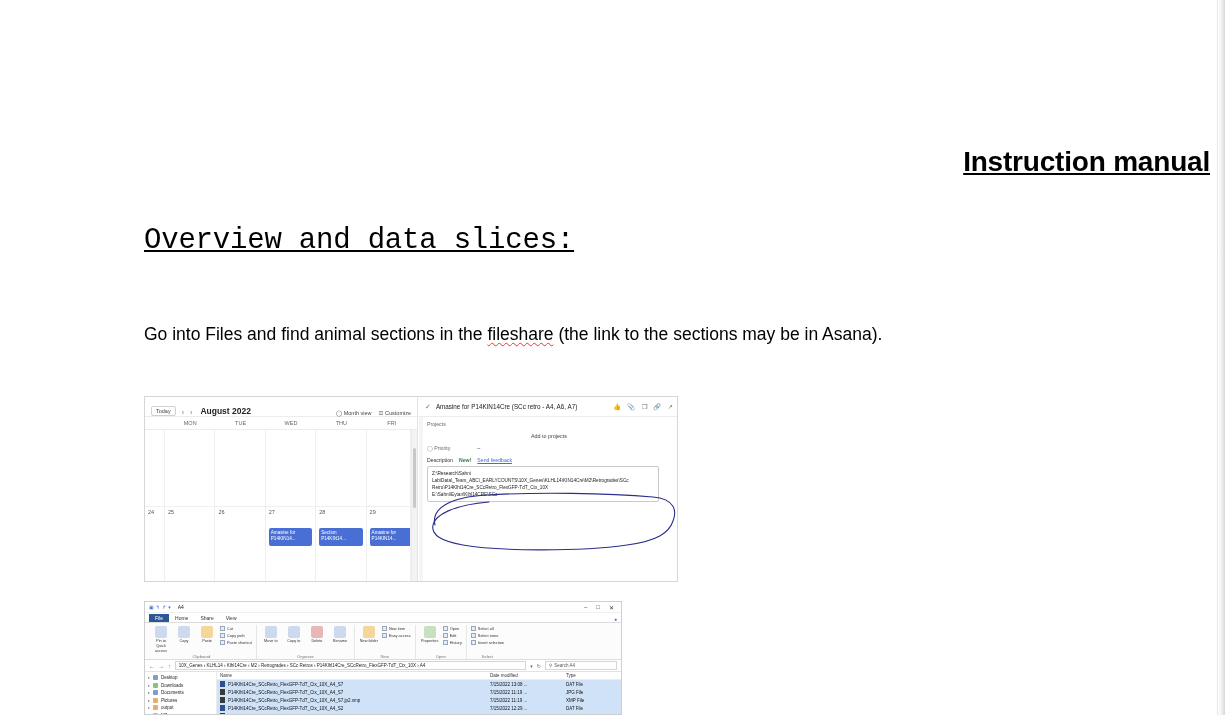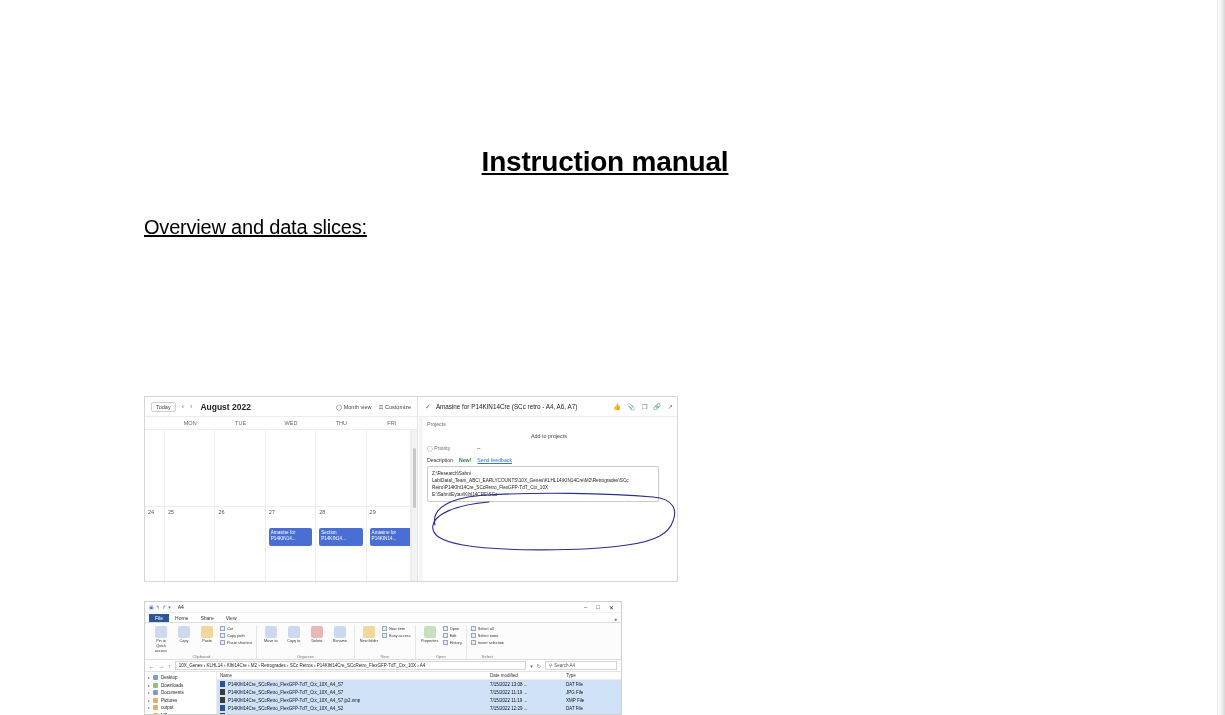--- a/index.html
+++ b/index.html
@@ -29,34 +29,35 @@
     width: 1210px;
     height: 715px;
     padding: 0;
   }
 
   .title {
     position: absolute;
     top: 146px;
     left: 0;
     width: 1210px;
-    text-align: center;
+    text-align: right;
     font-size: 28px;
     font-weight: bold;
     text-decoration: underline;
     letter-spacing: -0.2px;
   }
 
   .heading2 {
     position: absolute;
-    top: 216px;
+    top: 224px;
     left: 144px;
-    font-size: 20px;
+    font-size: 29px;
     text-decoration: underline;
     letter-spacing: -0.2px;
+    font-family: Liberation Mono, monospace;
   }
 
   .list-num {
     position: absolute;
     top: 270px;
     left: 175px;
     font-size: 21px;
   }
   .list-num .num { display: inline-block; width: 30px; }
   .spell {
@@ -87,21 +88,21 @@
     background: #ffffff;
     border: 1px solid #d6d6d6;
     overflow: hidden;
     font-size: 5px;
   }
   .cal {
     position: absolute; left: 0; top: 0; width: 273px; height: 186px;
     background: #fff; border-right: 1px solid #e3e3e3;
   }
   .cal-top {
-    height: 20px; display: flex; align-items: center; gap: 6px;
+    height: 20px; display: flex; align-items: flex-end; gap: 6px;
     padding: 0 6px; font-size: 6px; color: #3f3f3f;
     border-bottom: 1px solid #ececec;
   }
   .cal-today {
     border: 1px solid #d0d0d0; border-radius: 2px; padding: 1px 4px; font-size: 5.5px;
   }
   .cal-arrow { color: #777; font-size: 7px; }
   .cal-month { font-size: 8.5px; font-weight: bold; color: #222; margin-left: 2px;}
   .cal-right { margin-left: auto; display:flex; gap:7px; font-size:5.5px; color:#444;}
   .cal-days {
@@ -234,20 +235,23 @@
 </head>
 <body>
 
 <div class="doc">
 
   <div class="title">Instruction manual</div>
 
   <div class="heading2">Overview and data slices:</div>
 
 
+  <div class="para p1">
+    <span>Go into Files and find animal sections in the </span><span class="spell">fileshare</span><span> (the link to the sections may be in Asana).</span>
+  </div>
 
 
   <div class="shot1">
 
     <div class="cal">
       <div class="cal-top">
         <span class="cal-today">Today</span>
         <span class="cal-arrow">‹</span>
         <span class="cal-arrow">›</span>
         <span class="cal-month">August 2022</span>

